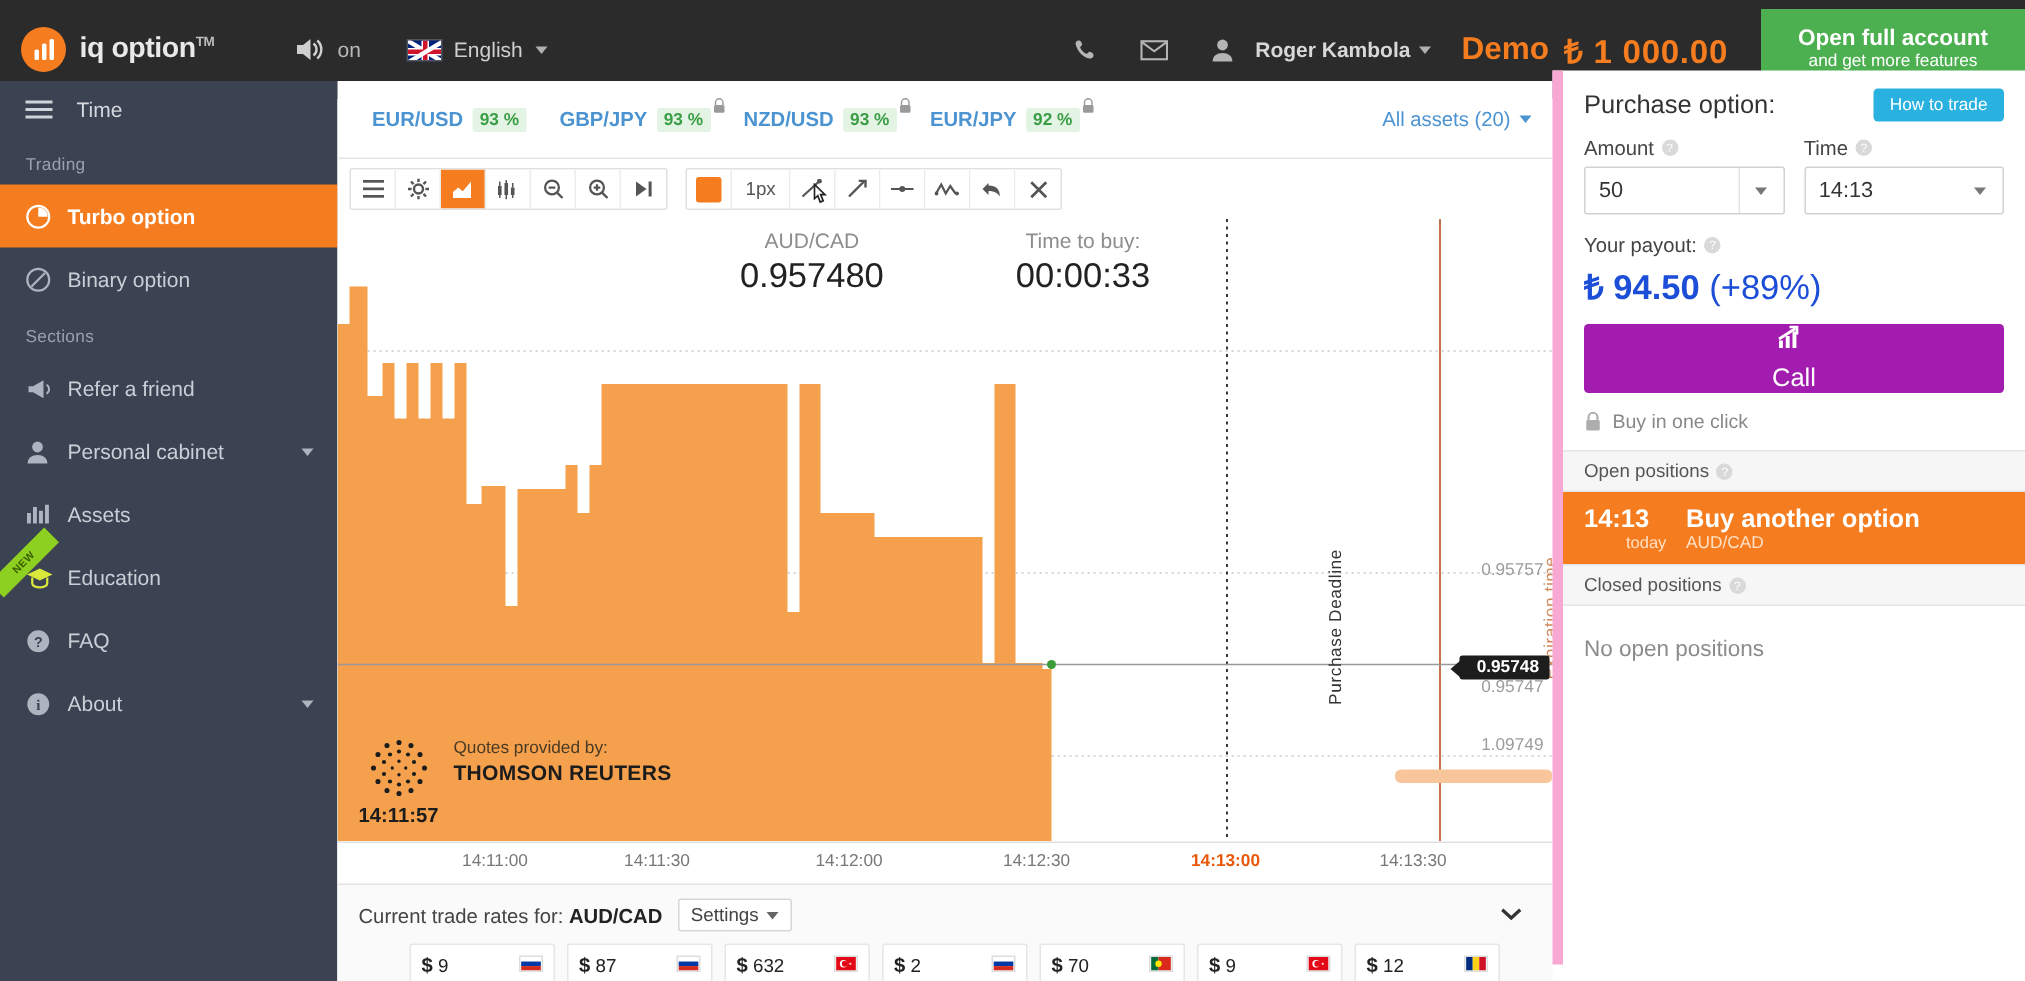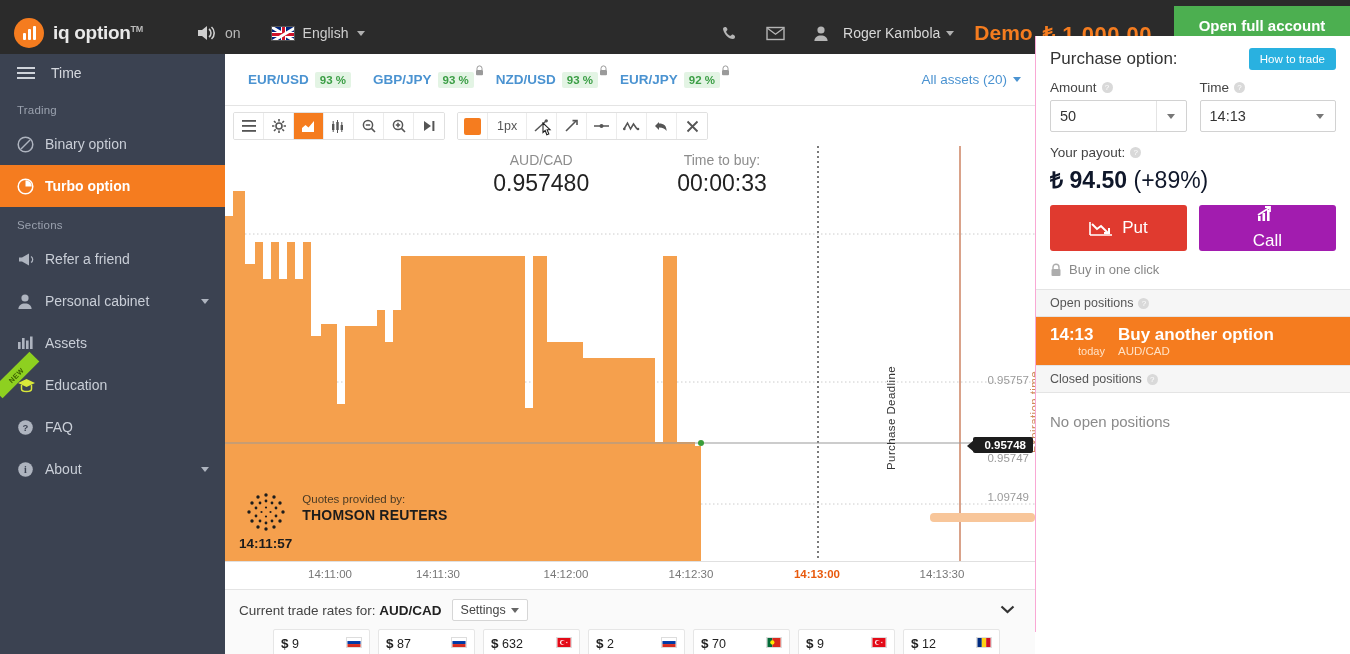--- a/index.html
+++ b/index.html
@@ -51,21 +51,21 @@
   .flag-cross-v2 { position: absolute; left: 10px; top: 0; width: 3px; height: 100%; background: #cf142b; }
   .flag-cross-h2 { position: absolute; left: 0; top: 6px; width: 100%; height: 3px; background: #cf142b; }
   .lang-label { color: #cfcfcf; font-size: 14px; }
   .caret-down {
     width: 0; height: 0; border-left: 4px solid transparent;
     border-right: 4px solid transparent; border-top: 5px solid #b0b0b0;
   }
 
   .top-right { margin-left: auto; display: flex; align-items: center; height: 54px; }
   .ic-phone, .ic-mail, .ic-user { color: #b5b5b5; margin: 0 14px; display: flex; }
-  .user-name { color: #d8d8d8; font-size: 14px; margin-right: 6px; }
+  .user-name { color: #d8d8d8; font-size: 14px; margin-right: 6px; font-weight: bold; }
   .user-wrap { display: flex; align-items: center; margin-right: 20px; }
   .demo-label { color: #f57c1f; font-size: 21px; font-weight: bold; margin-right: 10px; }
   .balance { color: #f57c1f; font-size: 22px; font-weight: bold; letter-spacing: .5px; }
   .open-acct {
     width: 176px; height: 54px; background: #4caf50; color: #fff;
     display: flex; flex-direction: column; align-items: center; justify-content: center;
     border: none; cursor: pointer; line-height: 1.2;
   }
   .open-acct .l1 { font-size: 15px; font-weight: bold; }
   .open-acct .l2 { font-size: 11.5px; }
@@ -201,22 +201,22 @@
   .rate-card {
     width: 97px; height: 63px; background: #fff; border: 1px solid #e6e6e6;
     border-radius: 2px; padding: 6px 7px; position: relative;
   }
   .rc-top { display: flex; align-items: center; }
   .rc-amt { font-size: 12.5px; color: #222; }
   .rc-amt .cur { font-weight: bold; font-size: 13.5px; }
   .rc-flag { width: 16px; height: 11px; position: absolute; right: 7px; top: 7px; border: 1px solid #ddd; }
 
   
-  .right { position: absolute; top: 36px; left: 1035px; width: 315px; height: 596px; background: #fff;
-           border-left: 1px solid #f9a8d4; }
+  .right { position: absolute; top: 47px; left: 1035px; width: 315px; height: 596px; background: #fff;
+           border-left: 7px solid #f9a8d4; }
   .pp { padding: 12px 14px 0 14px; }
   .pp-head { display: flex; align-items: center; }
   .pp-title { font-size: 17px; color: #333; }
   .how-to {
     margin-left: auto; background: #29b1e0; color: #fff; border: none; border-radius: 3px;
     font-size: 11.5px; padding: 5px 11px; cursor: pointer;
   }
   .fields { display: flex; gap: 13px; margin-top: 10px; }
   .field { flex: 1; }
   .f-label { font-size: 13.5px; color: #444; display: flex; align-items: center; gap: 5px; }
@@ -233,21 +233,21 @@
     width: 30px; height: 30px; display: flex; align-items: center; justify-content: center;
     border-left: 1px solid #e4e4e4; cursor: pointer;
   }
   .f-box.nosplit .f-drop { border-left: none; }
   .unlock {
     margin-top: 12px; height: 52px; border: 1px solid #e8e8e8; background: #fbfbfb;
     display: flex; align-items: center; justify-content: center; gap: 9px;
     color: #9a9a9a; font-size: 12.5px; cursor: pointer;
   }
   .payout-lab { margin-top: 13px; font-size: 13.5px; color: #444; display: flex; align-items: center; gap: 5px; }
-  .payout-val { margin-top: 3px; font-size: 23px; color: #0f172a; font-weight: bold; }
+  .payout-val { margin-top: 3px; font-size: 23px; color: #1d4ed8; font-weight: bold; }
   .payout-val .pct { font-weight: normal; }
   .pc-row { display: flex; gap: 12px; margin-top: 10px; }
   .pc-btn {
     flex: 1; height: 46px; border: none; border-radius: 3px; color: #fff;
     font-size: 17px; display: flex; align-items: center; justify-content: center; gap: 9px;
     cursor: pointer;
   }
   .put { background: #e03a2f; }
   .call { background: #a21caf; flex-direction: column; }
   .oneclick { margin-top: 11px; display: flex; align-items: center; gap: 7px; color: #888; font-size: 13px; }
@@ -336,38 +336,38 @@
       <span class="burger">
           <span></span>
           <span></span>
           <span></span>
         </span>
       <span>Time</span>
     </div>
 
     <div class="side-sec">Trading</div>
 
+    <div class="side-item active">
+      <span class="ic">
+        <svg width="17" height="17" viewBox="0 0 17 17">
+            <circle cx="8.5" cy="8.5" r="7.3" fill="none" stroke="currentColor" stroke-width="1.5"></circle>
+            <path d="M8.5 8.5V2.2a6.3 6.3 0 016.3 6.3z" fill="currentColor"></path>
+          </svg>
+      </span>
+      <span>Turbo option</span>
+    </div>
+
     <div class="side-item">
       <span class="ic">
         <svg width="17" height="17" viewBox="0 0 17 17">
             <circle cx="8.5" cy="8.5" r="7.3" fill="none" stroke="currentColor" stroke-width="1.5"></circle>
             <path d="M4 13L13 4" stroke="currentColor" stroke-width="1.5"></path>
           </svg>
       </span>
       <span>Binary option</span>
-    </div>
-
-    <div class="side-item active">
-      <span class="ic">
-        <svg width="17" height="17" viewBox="0 0 17 17">
-            <circle cx="8.5" cy="8.5" r="7.3" fill="none" stroke="currentColor" stroke-width="1.5"></circle>
-            <path d="M8.5 8.5V2.2a6.3 6.3 0 016.3 6.3z" fill="currentColor"></path>
-          </svg>
-      </span>
-      <span>Turbo option</span>
     </div>
 
 
     <div class="side-sec">Sections</div>
 
     <div class="side-item">
       <span class="ic">
         <svg width="18" height="17" viewBox="0 0 18 17">
             <path d="M2 6.5v4h3l7 4V2.5l-7 4z" fill="currentColor"></path>
             <path d="M14 5.5a3.5 3.5 0 010 6" stroke="currentColor" stroke-width="1.3" fill="none"></path>
@@ -808,28 +808,20 @@
       <div class="payout-lab">
         <span>Your payout:</span>
         <span class="qmark">?</span>
       </div>
       <div class="payout-val">
         <span>₺ 94.50</span>
         <span class="pct">(+89%)</span>
       </div>
 
       <div class="pc-row">
-        <button class="pc-btn put">
-          <svg width="24" height="17" viewBox="0 0 24 17">
-            <path d="M1 2v13M1 15h22" stroke="#fff" stroke-width="1.6"></path>
-            <path d="M3 4l5 5 4-3 7 7" stroke="#fff" stroke-width="2" fill="none"></path>
-            <path d="M15 13h5v-5" stroke="#fff" stroke-width="2" fill="none"></path>
-          </svg>
-          <span>Put</span>
-        </button>
         <button class="pc-btn call">
           <svg width="24" height="17" viewBox="0 0 24 17">
             <rect x="2" y="11" width="2.6" height="5" fill="#fff"></rect>
             <rect x="6.5" y="8" width="2.6" height="8" fill="#fff"></rect>
             <rect x="11" y="5" width="2.6" height="11" fill="#fff"></rect>
             <path d="M2 10L13 3" stroke="#fff" stroke-width="1.8"></path>
             <path d="M9 2h5v5" stroke="#fff" stroke-width="1.8" fill="none"></path>
           </svg>
           <span>Call</span>
         </button>

